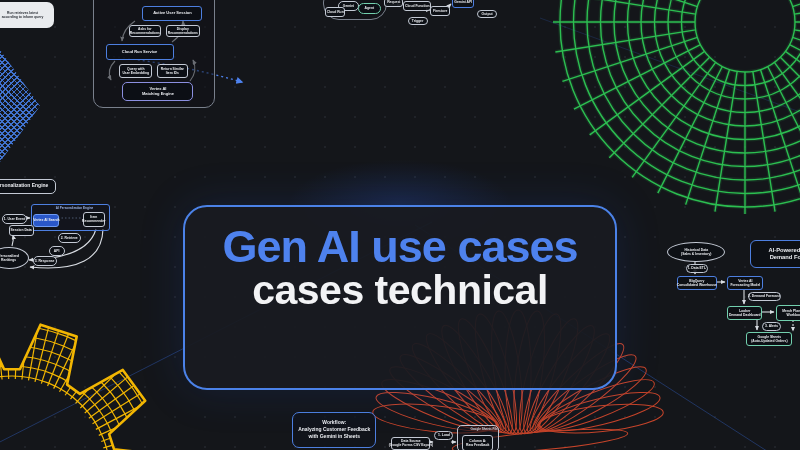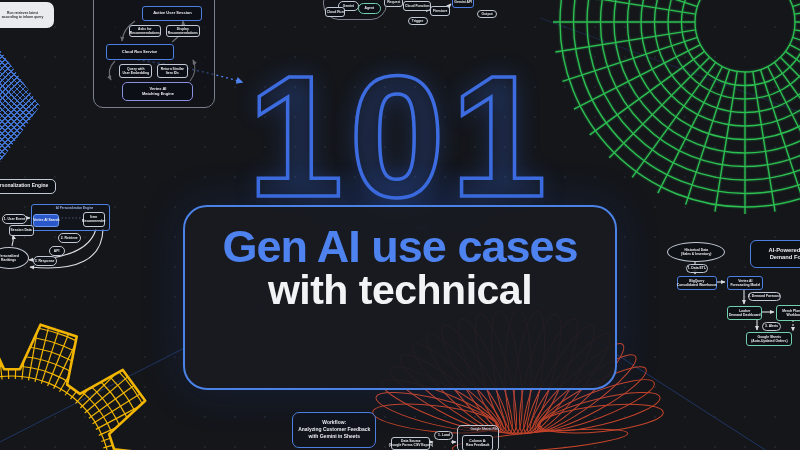--- a/index.html
+++ b/index.html
@@ -318,21 +318,20 @@
       <path fill="none" stroke="#d8dce2" stroke-width="1.1" marker-end="url(#mw)" d="M96,229 Q88,258 29,260"></path>
       <path fill="none" stroke="#d8dce2" stroke-width="1.1" marker-end="url(#mw)" d="M103,229 Q102,274 30,267"></path>
       <path fill="none" stroke="#d8dce2" stroke-width="1.1" marker-end="url(#mw)" d="M12,246 Q14,240 13,235"></path>
       <path fill="none" stroke="#d8dce2" stroke-width="1.1" marker-end="url(#mw)" d="M386,5 L401,5"></path>
       <path fill="none" stroke="#d8dce2" stroke-width="1.1" marker-end="url(#mw)" d="M449,6 L451,4"></path>
       <path fill="none" stroke="#d8dce2" stroke-width="1.1" marker-end="url(#mw)" d="M428,10 L430,10"></path>
       <path fill="none" stroke="#d8dce2" stroke-width="1.1" marker-end="url(#mw)" d="M428,442 L433,442"></path>
       <path fill="none" stroke="#d8dce2" stroke-width="1.1" marker-end="url(#mw)" d="M451,442 L456,442"></path>
     </svg>
 
-  <div id="big-number">101</div>
 
   <div class="panel" style="left:93px;top:-44px;width:120px;height:150px;"></div>
 
   <div class="mb blue" style="left:142px;top:6px;width:58px;height:13px;">
     <div class="sc s5">Active User Session</div>
   </div>
   <div class="mb" style="left:129px;top:25px;width:30px;height:10px;">
     <div class="sc s42">
       <span class="ln">Asks for</span>
       <span class="ln">Recommendations</span>
@@ -512,15 +511,15 @@
   </div>
   <div class="mb" style="left:462px;top:435px;width:29px;height:14px;z-index:4;">
     <div class="sc s42">
       <span class="ln">Column A:</span>
       <span class="ln">Raw Feedback</span>
     </div>
   </div>
 
   <div class="hero-box">
     <div class="hero-accent">Gen AI use cases</div>
-    <div class="hero-white">with technical</div>
+    <div class="hero-white">cases technical</div>
   </div>
 </div>
 
 </body></html>

